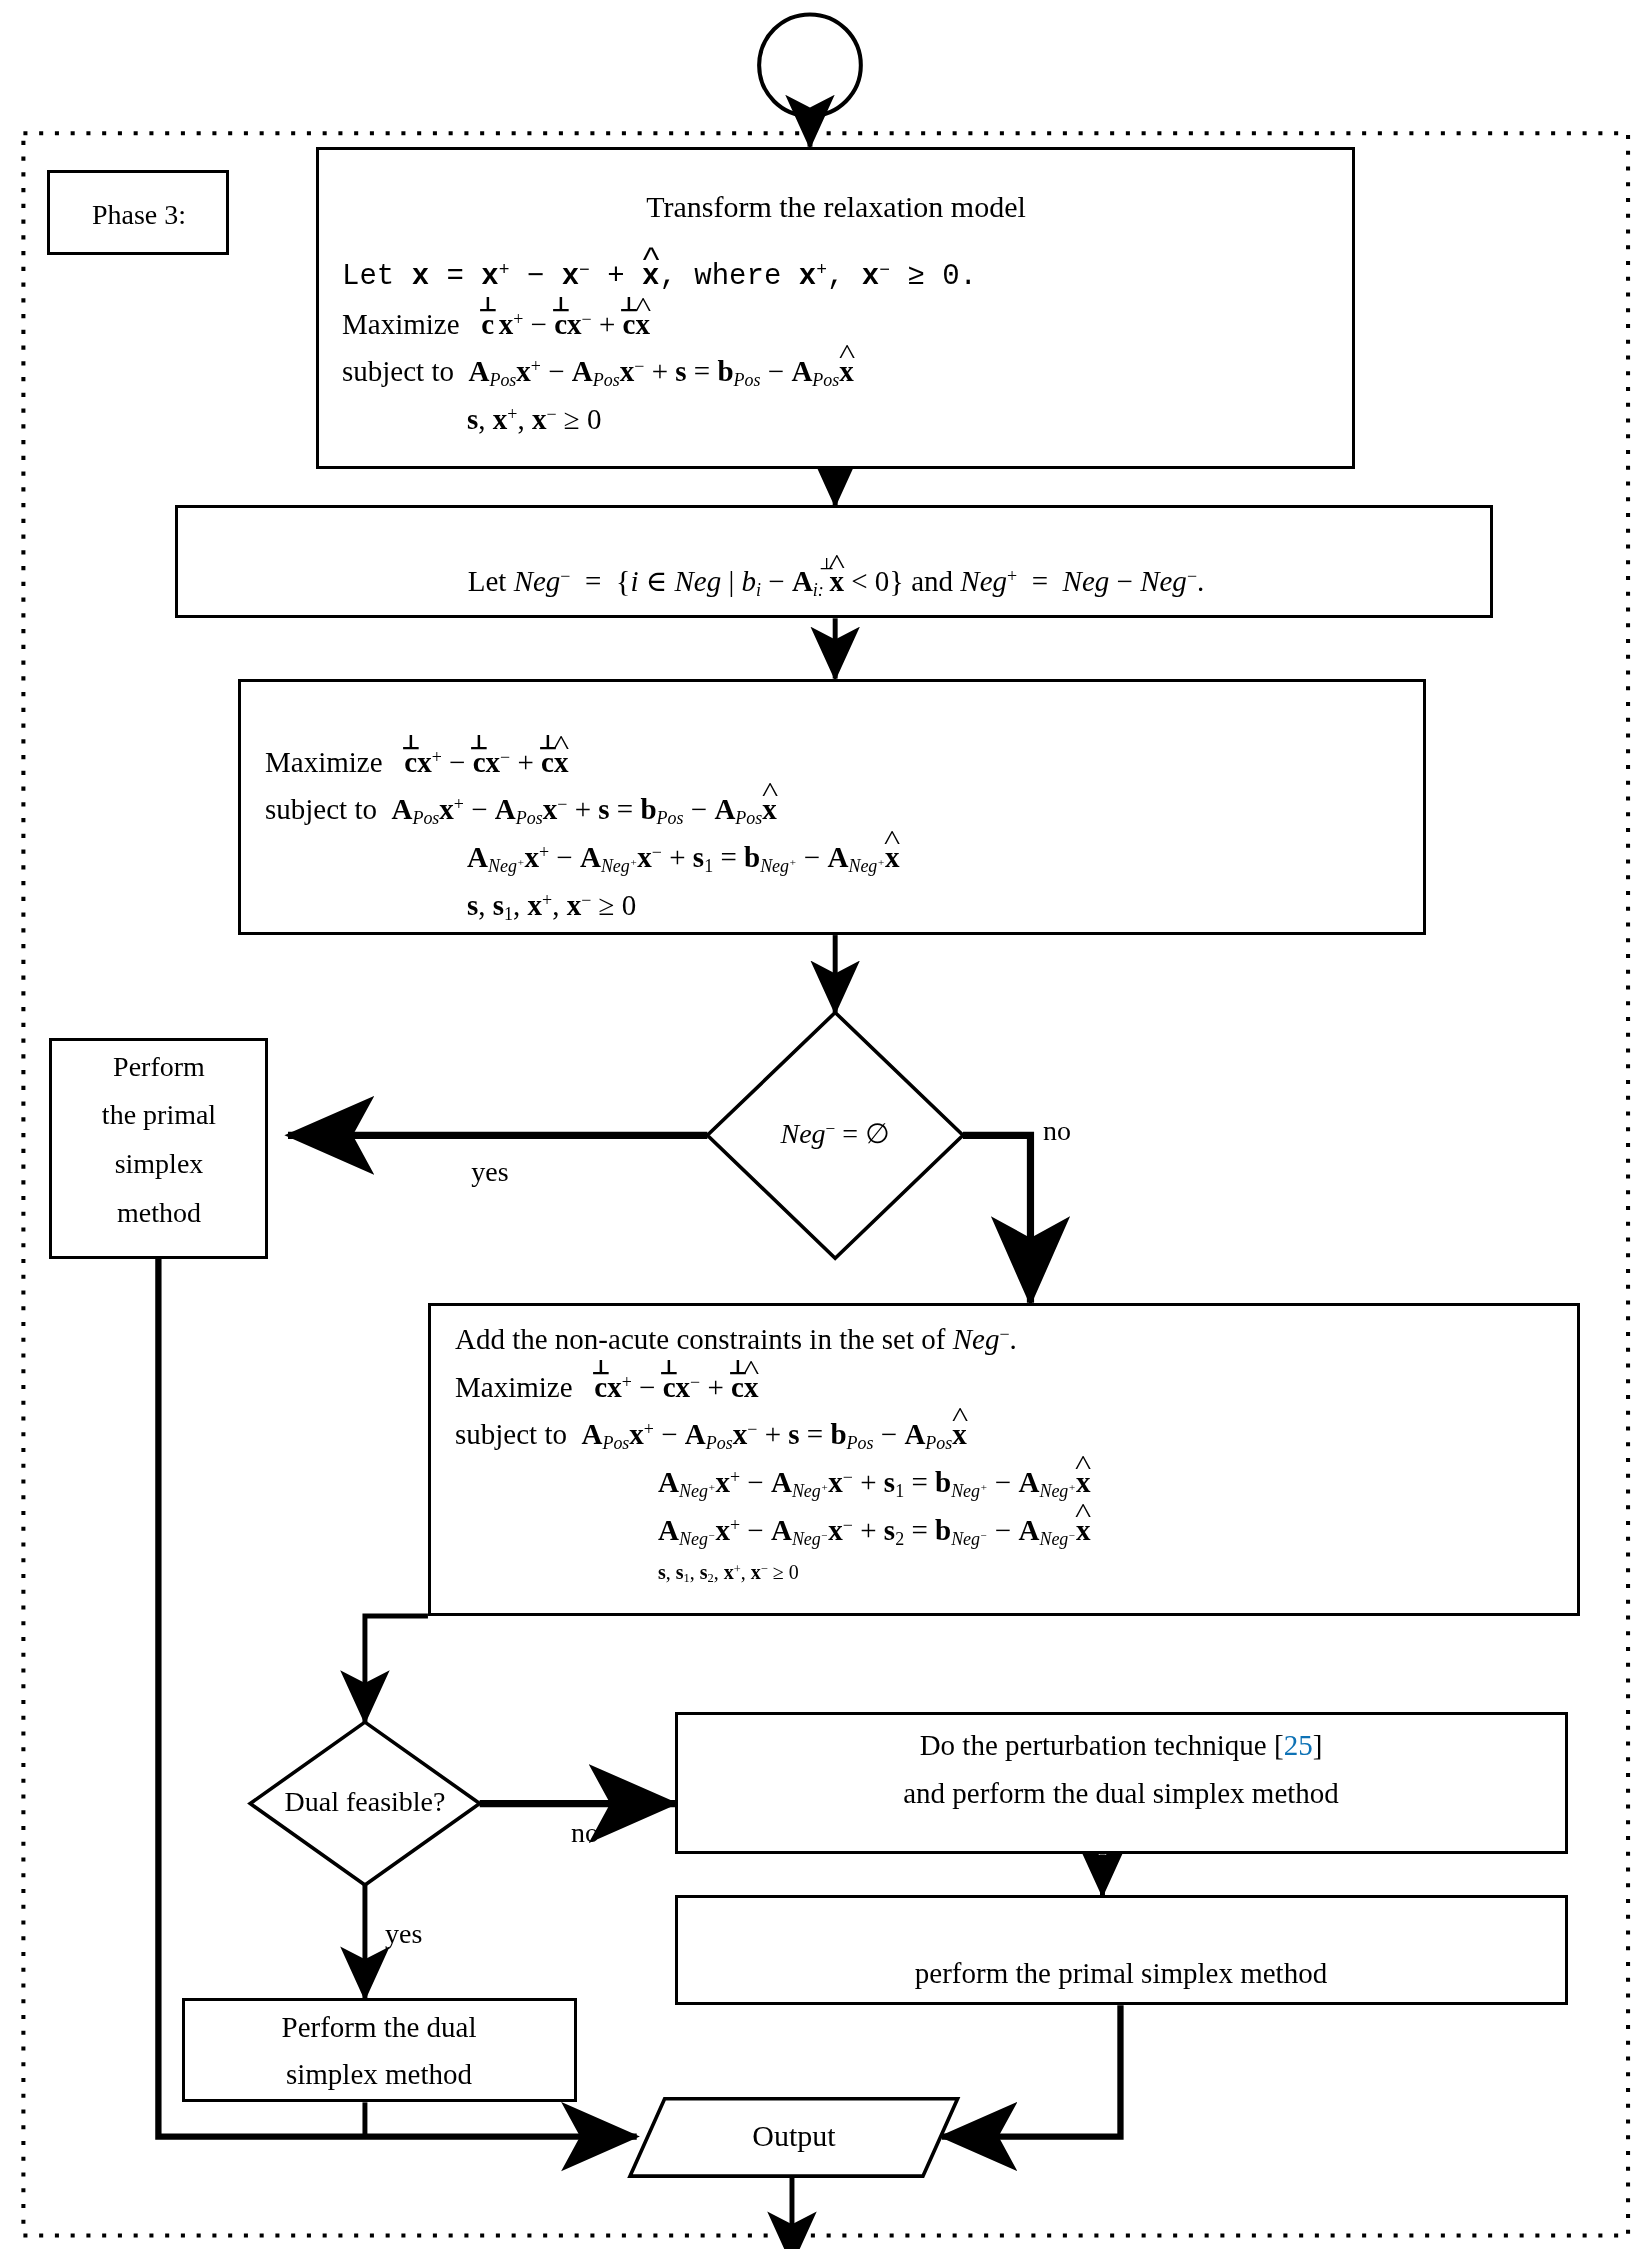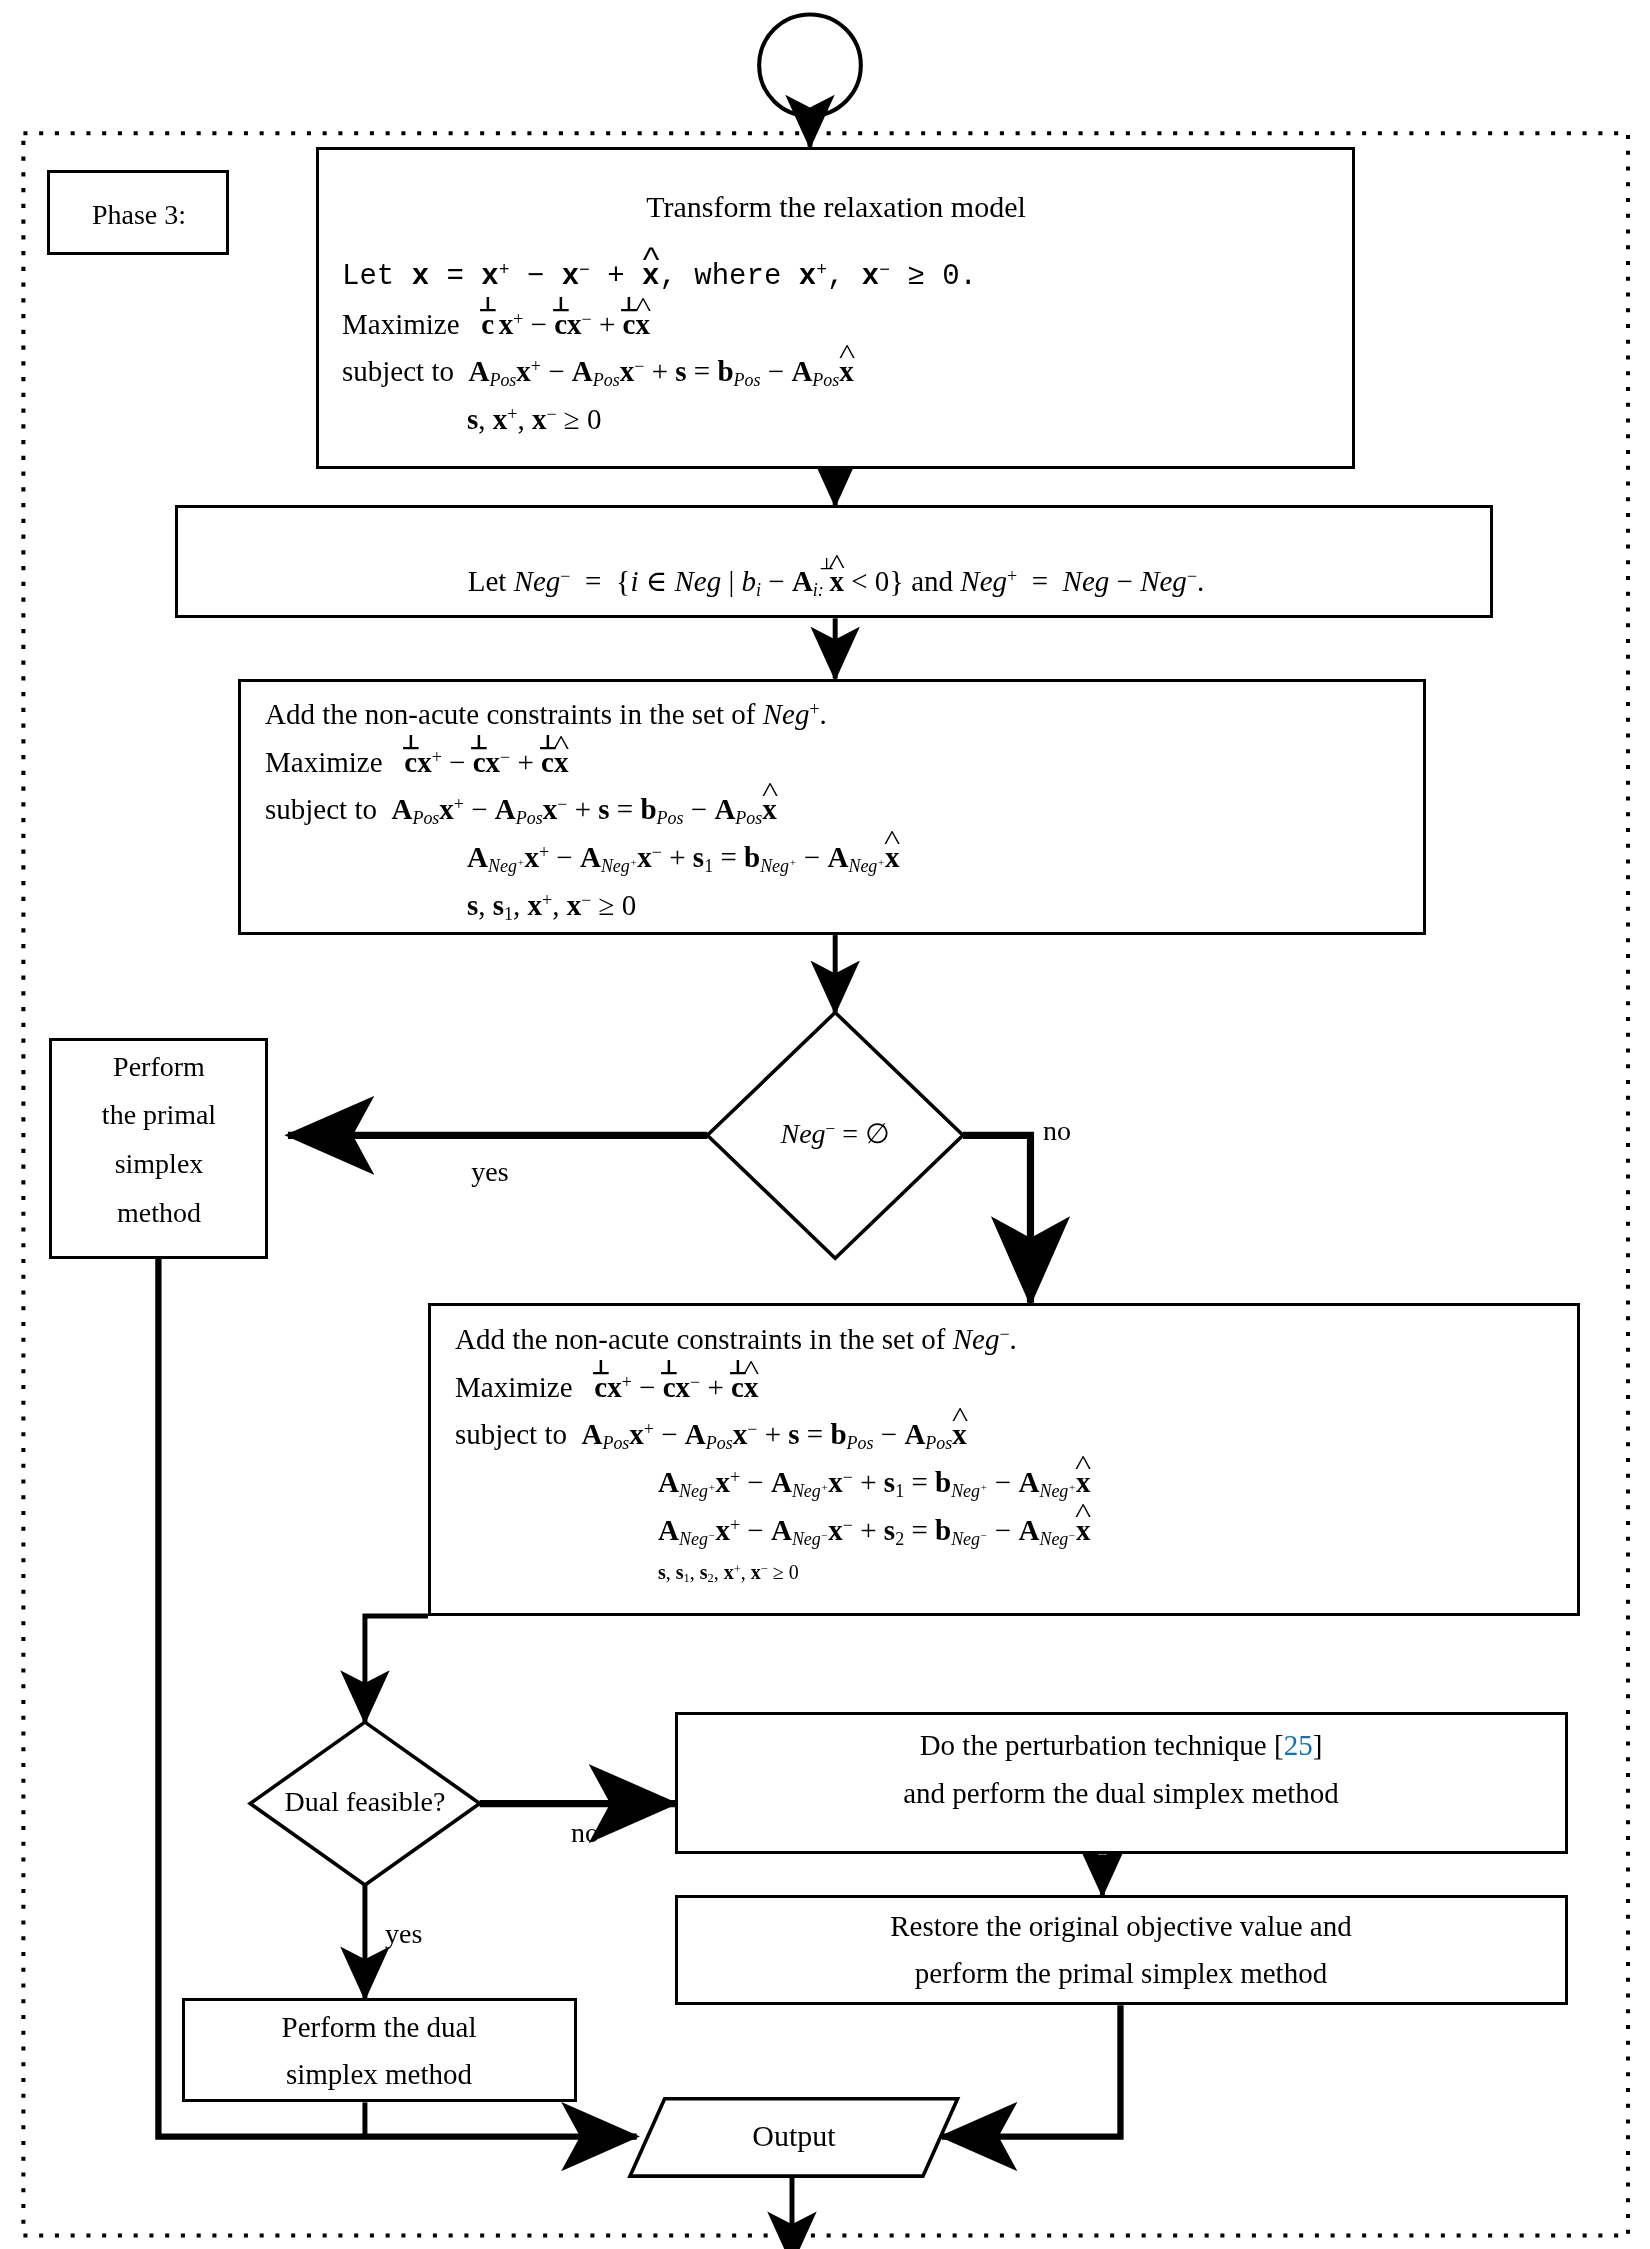--- a/index.html
+++ b/index.html
@@ -111,23 +111,20 @@
     subject to &nbsp;<span class="bf">A</span><sub class="it">Pos</sub><span class="bf">x</span><sup>+</sup> − <span class="bf">A</span><sub class="it">Pos</sub><span class="bf">x</span><sup>−</sup> + <span class="bf">s</span> = <span class="bf">b</span><sub class="it">Pos</sub> − <span class="bf">A</span><sub class="it">Pos</sub><span class="bf hat">x</span>
   </div>
   <div class="txt mathline" style="left:467px;top:403px;font-size:29px;">
     <span class="bf">s</span>, <span class="bf">x</span><sup>+</sup>, <span class="bf">x</span><sup>−</sup> ≥ 0
   </div>
 
   <div class="txt ctr mathline" style="left:836px;top:564px;font-size:29px;">
     Let <span class="it">Neg</span><sup>−</sup> &nbsp;=&nbsp; <span style="font-size:1.05em;">{</span><span class="it">i</span> ∈ <span class="it">Neg</span> | <span class="it">b</span><sub class="it">i</sub> − <span class="bf">A</span><sub class="it">i:</sub><span class="topn" style="font-size:.78em;position:relative;top:-.22em;">&nbsp;</span><span class="bf hat">x</span> &lt; 0<span style="font-size:1.05em;">}</span> and <span class="it">Neg</span><sup>+</sup> &nbsp;=&nbsp; <span class="it">Neg</span> − <span class="it">Neg</span><sup>−</sup>.
   </div>
 
-  <div class="txt mathline" style="left:265px;top:698px;font-size:29px;">
-    Add the non-acute constraints in the set of <span class="it">Neg</span><sup>+</sup>.
-  </div>
   <div class="txt mathline" style="left:265px;top:746px;font-size:29px;">
     Maximize &nbsp; <span class="bf topn">c</span><span class="bf">x</span><sup>+</sup> − <span class="bf topn">c</span><span class="bf">x</span><sup>−</sup> + <span class="bf topn">c</span><span class="bf hat">x</span>
   </div>
   <div class="txt mathline" style="left:265px;top:793px;font-size:29px;">
     subject to &nbsp;<span class="bf">A</span><sub class="it">Pos</sub><span class="bf">x</span><sup>+</sup> − <span class="bf">A</span><sub class="it">Pos</sub><span class="bf">x</span><sup>−</sup> + <span class="bf">s</span> = <span class="bf">b</span><sub class="it">Pos</sub> − <span class="bf">A</span><sub class="it">Pos</sub><span class="bf hat">x</span>
   </div>
   <div class="txt mathline" style="left:467px;top:841px;font-size:29px;">
     <span class="bf">A</span><sub class="it">Neg<sup>+</sup></sub><span class="bf">x</span><sup>+</sup> − <span class="bf">A</span><sub class="it">Neg<sup>+</sup></sub><span class="bf">x</span><sup>−</sup> + <span class="bf">s</span><sub>1</sub> = <span class="bf">b</span><sub class="it">Neg<sup>+</sup></sub> − <span class="bf">A</span><sub class="it">Neg<sup>+</sup></sub><span class="bf hat">x</span>
   </div>
   <div class="txt mathline" style="left:467px;top:889px;font-size:29px;">
@@ -167,21 +164,20 @@
     <span class="bf">s</span>, <span class="bf">s</span><sub>1</sub>, <span class="bf">s</span><sub>2</sub>, <span class="bf">x</span><sup>+</sup>, <span class="bf">x</span><sup>−</sup> ≥ 0
   </div>
 
   <div class="txt ctr" style="left:365px;top:1786px;font-size:28px;">Dual feasible?</div>
 
   <div class="txt ctr" style="left:1121px;top:1729px;font-size:29px;">
     <span>Do the perturbation technique</span><span>&nbsp;</span><span>[</span><span class="blue">25</span><span>]</span>
   </div>
   <div class="txt ctr" style="left:1121px;top:1777px;font-size:29px;text-align:right;">and perform the dual simplex method</div>
 
-  <div class="txt ctr" style="left:1121px;top:1910px;font-size:29px;">Restore the original objective value and</div>
   <div class="txt ctr" style="left:1121px;top:1957px;font-size:29px;">perform the primal simplex method</div>
 
   <div class="txt ctr" style="left:379px;top:2011px;font-size:29px;">Perform the dual</div>
   <div class="txt ctr" style="left:379px;top:2058px;font-size:29px;">simplex method</div>
 
   <div class="txt ctr" style="left:794px;top:2119px;font-size:30px;">Output</div>
 
 </div>
 
 

